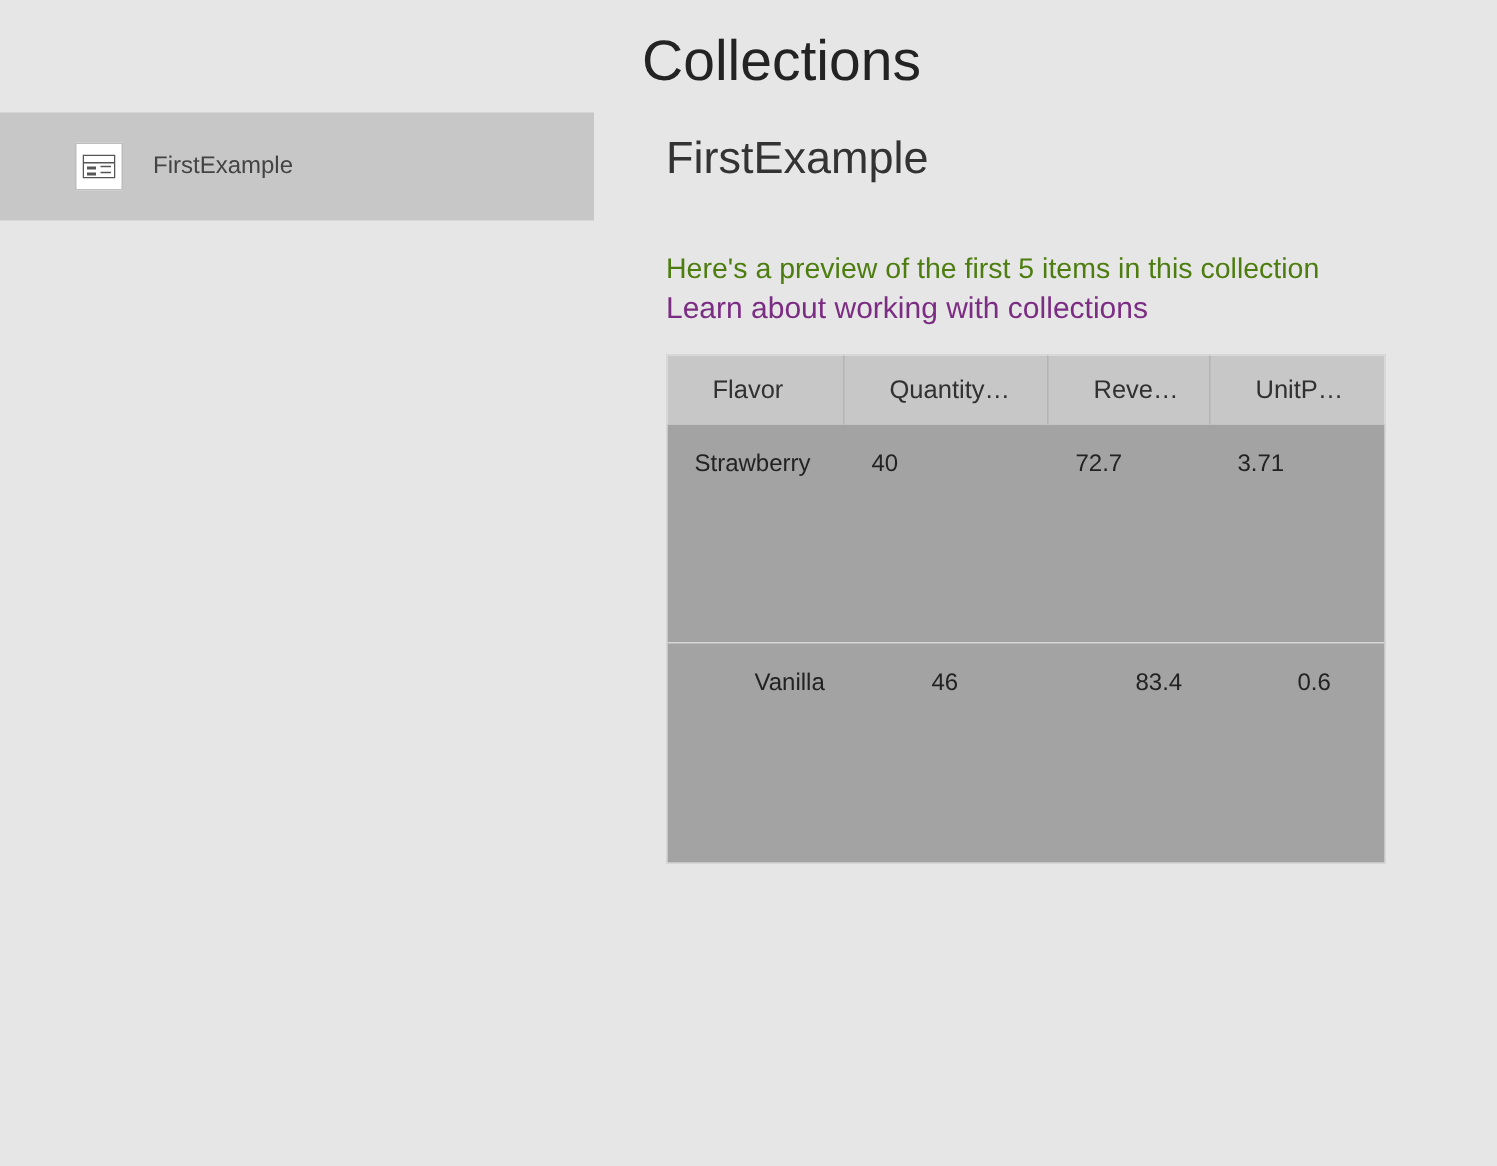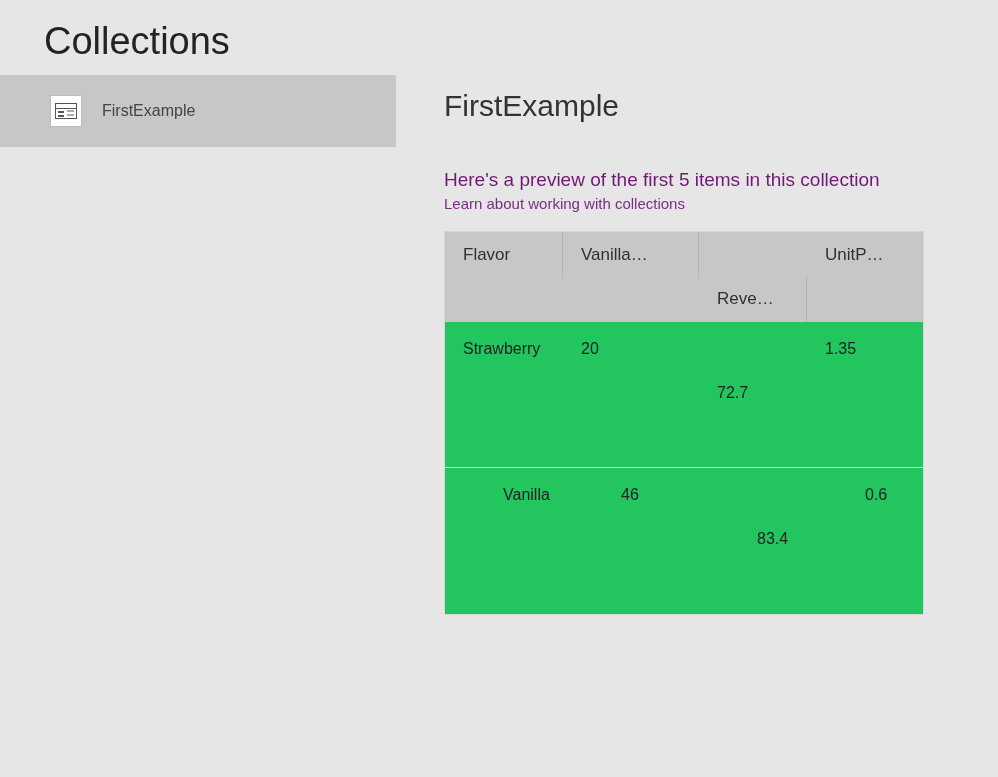--- a/index.html
+++ b/index.html
@@ -1,38 +1,38 @@
 <!DOCTYPE html>
 <html><head>
 <meta charset="utf-8">
 <style>
   * { box-sizing: border-box; margin: 0; padding: 0; }
   html, body { width: 998px; height: 777px; font-family: "Segoe UI", Arial, sans-serif; background: #e6e6e6; color: #232323; }
-  .page-title { padding: 20px 0 12px 44px; font-size: 38px; font-weight: 300; color: #232323; }
+  .page-title { padding: 20px 0 12px 44px; font-size: 38px; font-weight: 300; color: #232323; text-align: center; }
   .workspace { display: flex; }
   .sidebar { width: 396px; }
   .sidebar-item { display: flex; align-items: center; height: 72px; padding-left: 50px; gap: 20px; cursor: pointer; }
   .sidebar-item.selected { background: #c7c7c7; }
   .icon-box { width: 32px; height: 32px; background: #fff; border: 1px solid #bdbdbd; display: flex; align-items: center; justify-content: center; flex: 0 0 auto; }
   .icon-box svg { display: block; }
   .sidebar-label { font-size: 16px; color: #444; }
   .main { flex: 1; padding: 14px 30px 0 48px; }
   .detail-title { font-size: 30px; font-weight: 300; margin-bottom: 46px; color: #333; }
-  .preview-text { font-size: 19px; color: #701a75; font-weight: 400; margin-bottom: 4px; }
-  .learn-link { font-size: 15px; color: #7b2d83; text-decoration: none; display: inline-block; cursor: pointer; }
+  .preview-text { font-size: 19px; color: #4d7c0f; font-weight: 400; margin-bottom: 4px; }
+  .learn-link { font-size: 20px; color: #7b2d83; text-decoration: none; display: inline-block; cursor: pointer; }
   .table-wrap { margin-top: 18px; border: 1px solid #d7d7d7; width: 480px; background: #fff; }
   .thead { display: flex; background: #c7c7c7; }
   .th { height: 46px; font-size: 17px; color: #313131; display: flex; align-items: center; border-right: 1px solid #b4b4b4; white-space: nowrap; overflow: hidden; text-overflow: ellipsis; }
   .th:last-child { border-right: none; justify-content: flex-end; }
-  .th-inner { white-space: nowrap; overflow: hidden; text-overflow: ellipsis; width: 100%; padding: 0 10px 0 18px; }
+  .th-inner { white-space: nowrap; overflow: hidden; text-overflow: ellipsis; width: 100%; padding: 0 10px 0 30px; }
   .col-0 { width: 118px; }
   .col-1 { width: 136px; }
-  .col-2 { width: 108px; margin-top: 44px; }
+  .col-2 { width: 108px; }
   .col-3 { flex: 1; }
-  .trow { display: flex; border-bottom: 1px solid #d7d7d7; height: 146px; align-items: flex-start; padding-top: 18px; background: #22c55e; }
+  .trow { display: flex; border-bottom: 1px solid #d7d7d7; height: 146px; align-items: flex-start; padding-top: 18px; background: #a3a3a3; }
   .trow:last-child { border-bottom: none; padding-left: 40px; }
   .td { font-size: 16px; color: #222; padding-left: 18px; white-space: nowrap; overflow: hidden; text-overflow: ellipsis; }
 </style>
 </head>
 <body>
 
 <div class="page-title">Collections</div>
 
 <div class="workspace">
 
@@ -59,35 +59,35 @@
     <div class="detail-title">FirstExample</div>
     <div class="preview-text">Here's a preview of the first 5 items in this collection</div>
     <a class="learn-link">Learn about working with collections</a>
 
     <div class="table-wrap">
       <div class="thead">
         <div class="th col-0">
             <span class="th-inner">Flavor</span>
           </div>
         <div class="th col-1">
-            <span class="th-inner">Vanilla…</span>
+            <span class="th-inner">Quantity…</span>
           </div>
         <div class="th col-2">
             <span class="th-inner">Reve…</span>
           </div>
         <div class="th col-3">
             <span class="th-inner">UnitP…</span>
           </div>
       </div>
 
       <div class="trow">
         <div class="td col-0">Strawberry</div>
-        <div class="td col-1">20</div>
+        <div class="td col-1">40</div>
         <div class="td col-2">72.7</div>
-        <div class="td col-3">1.35</div>
+        <div class="td col-3">3.71</div>
       </div>
 
 
       <div class="trow">
         <div class="td col-0">Vanilla</div>
         <div class="td col-1">46</div>
         <div class="td col-2">83.4</div>
         <div class="td col-3">0.6</div>
       </div>
 

